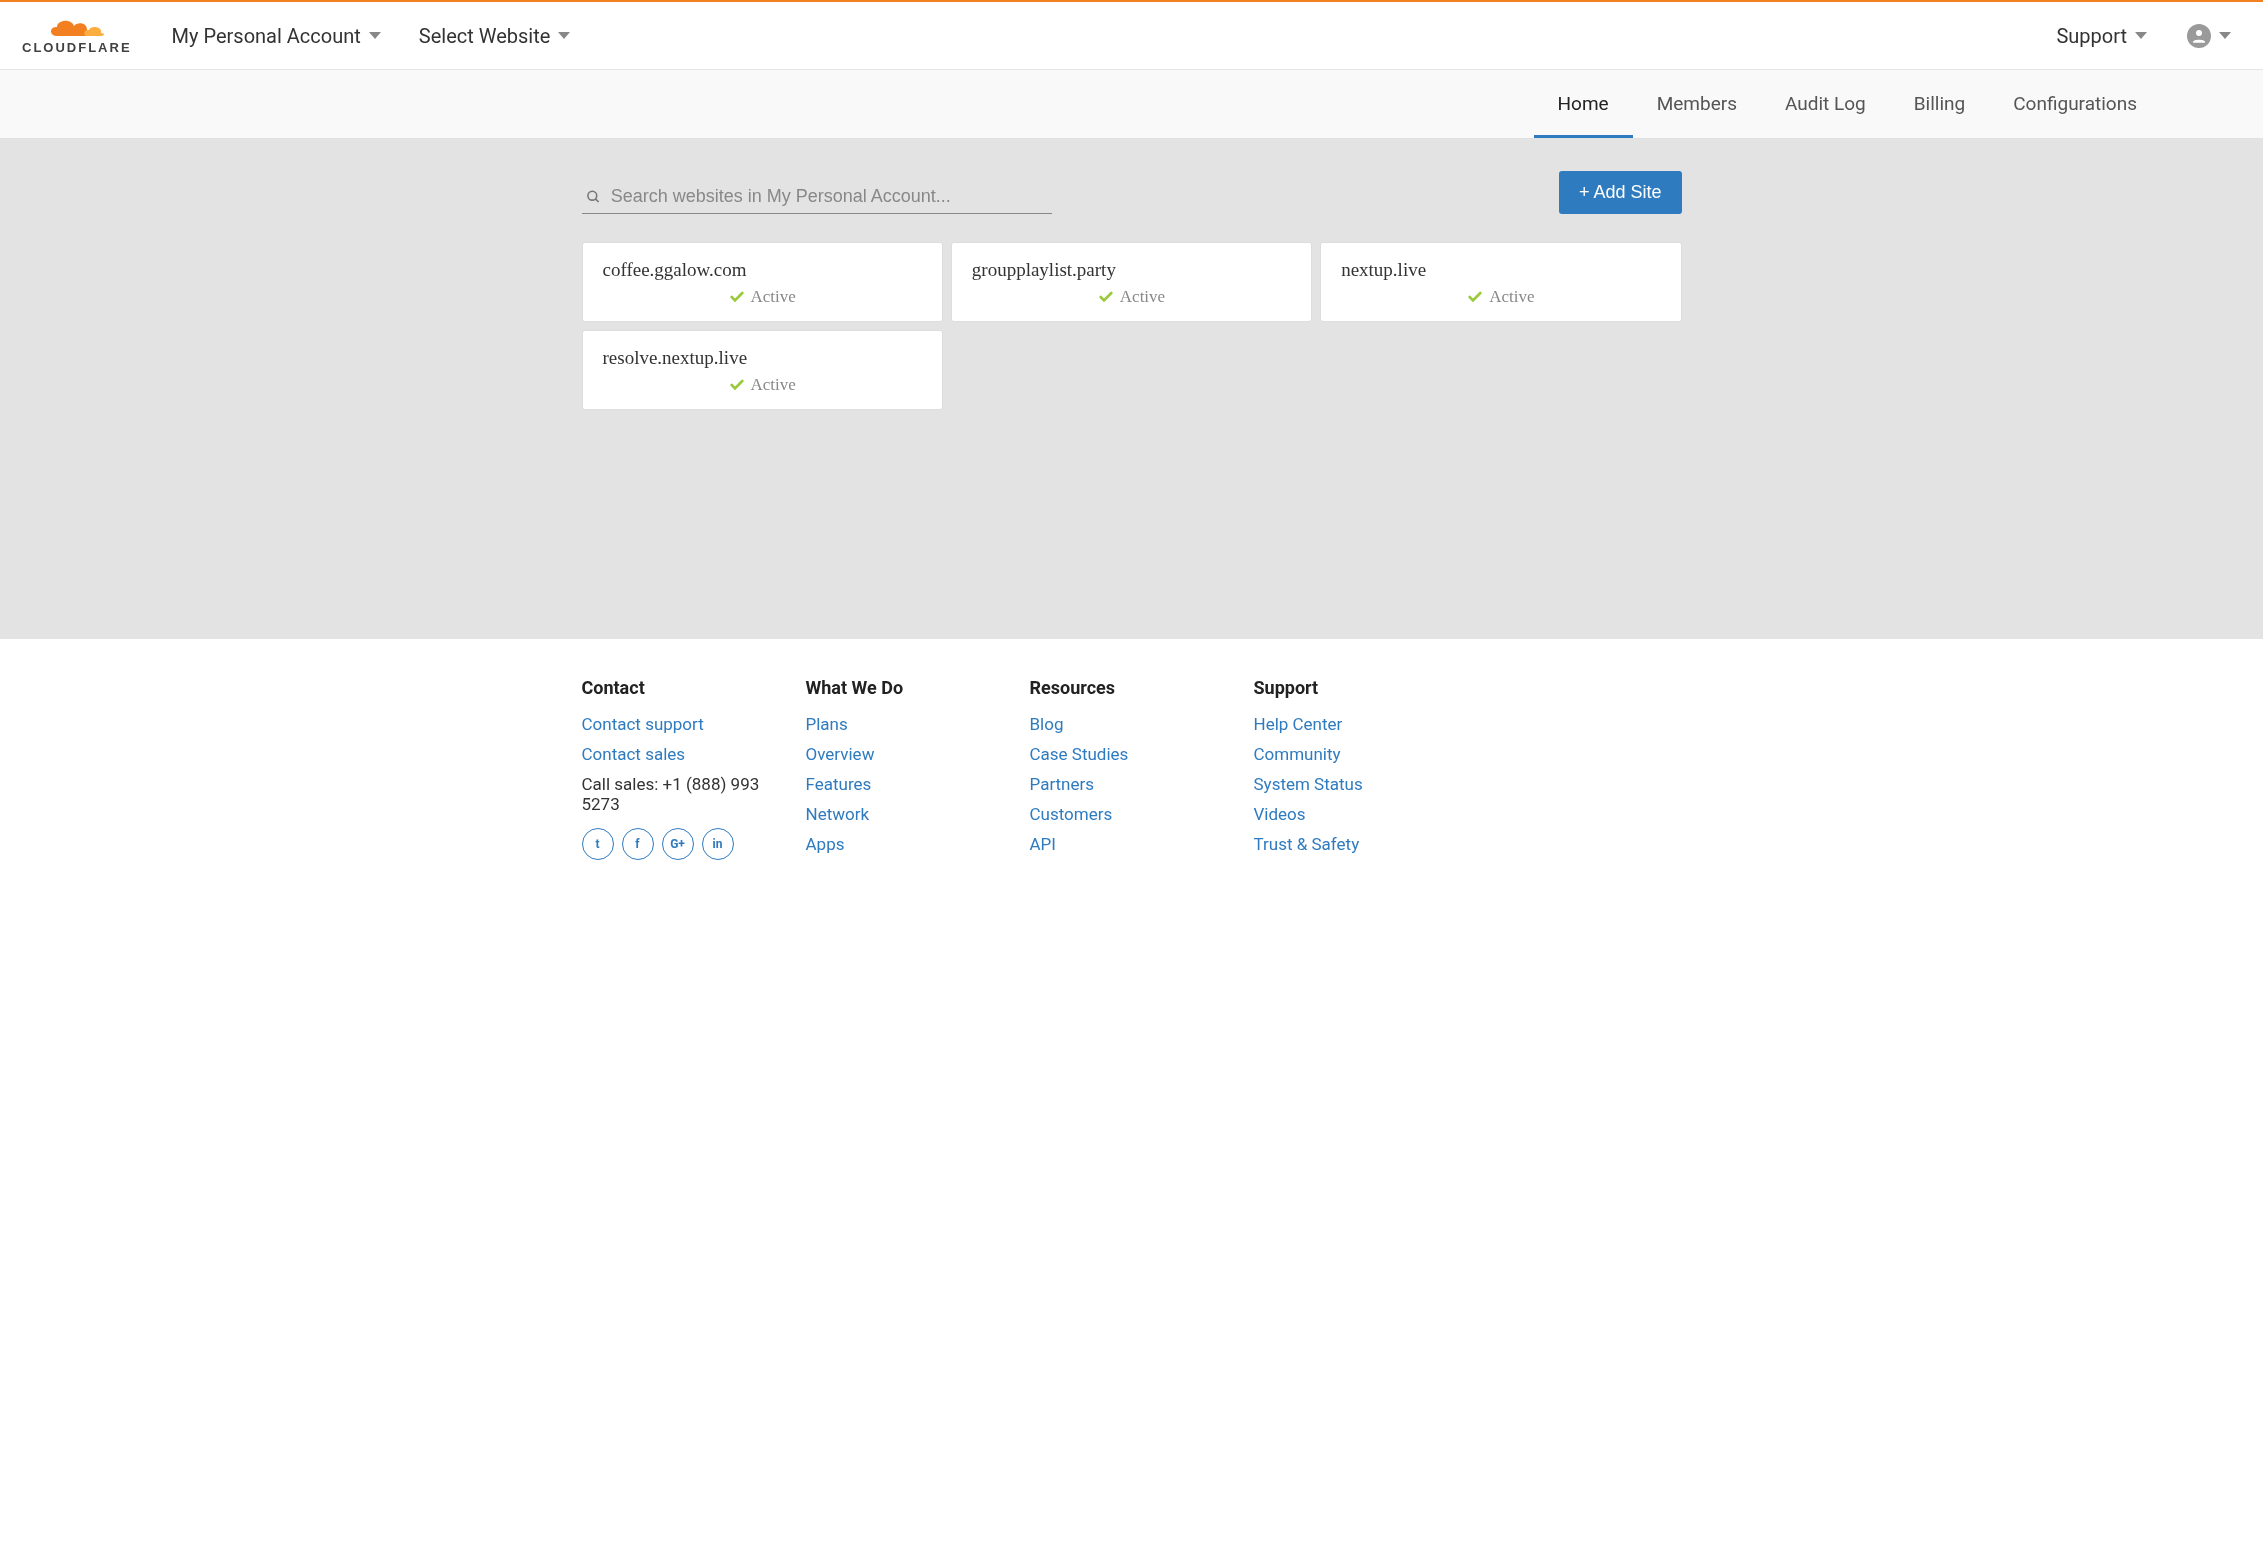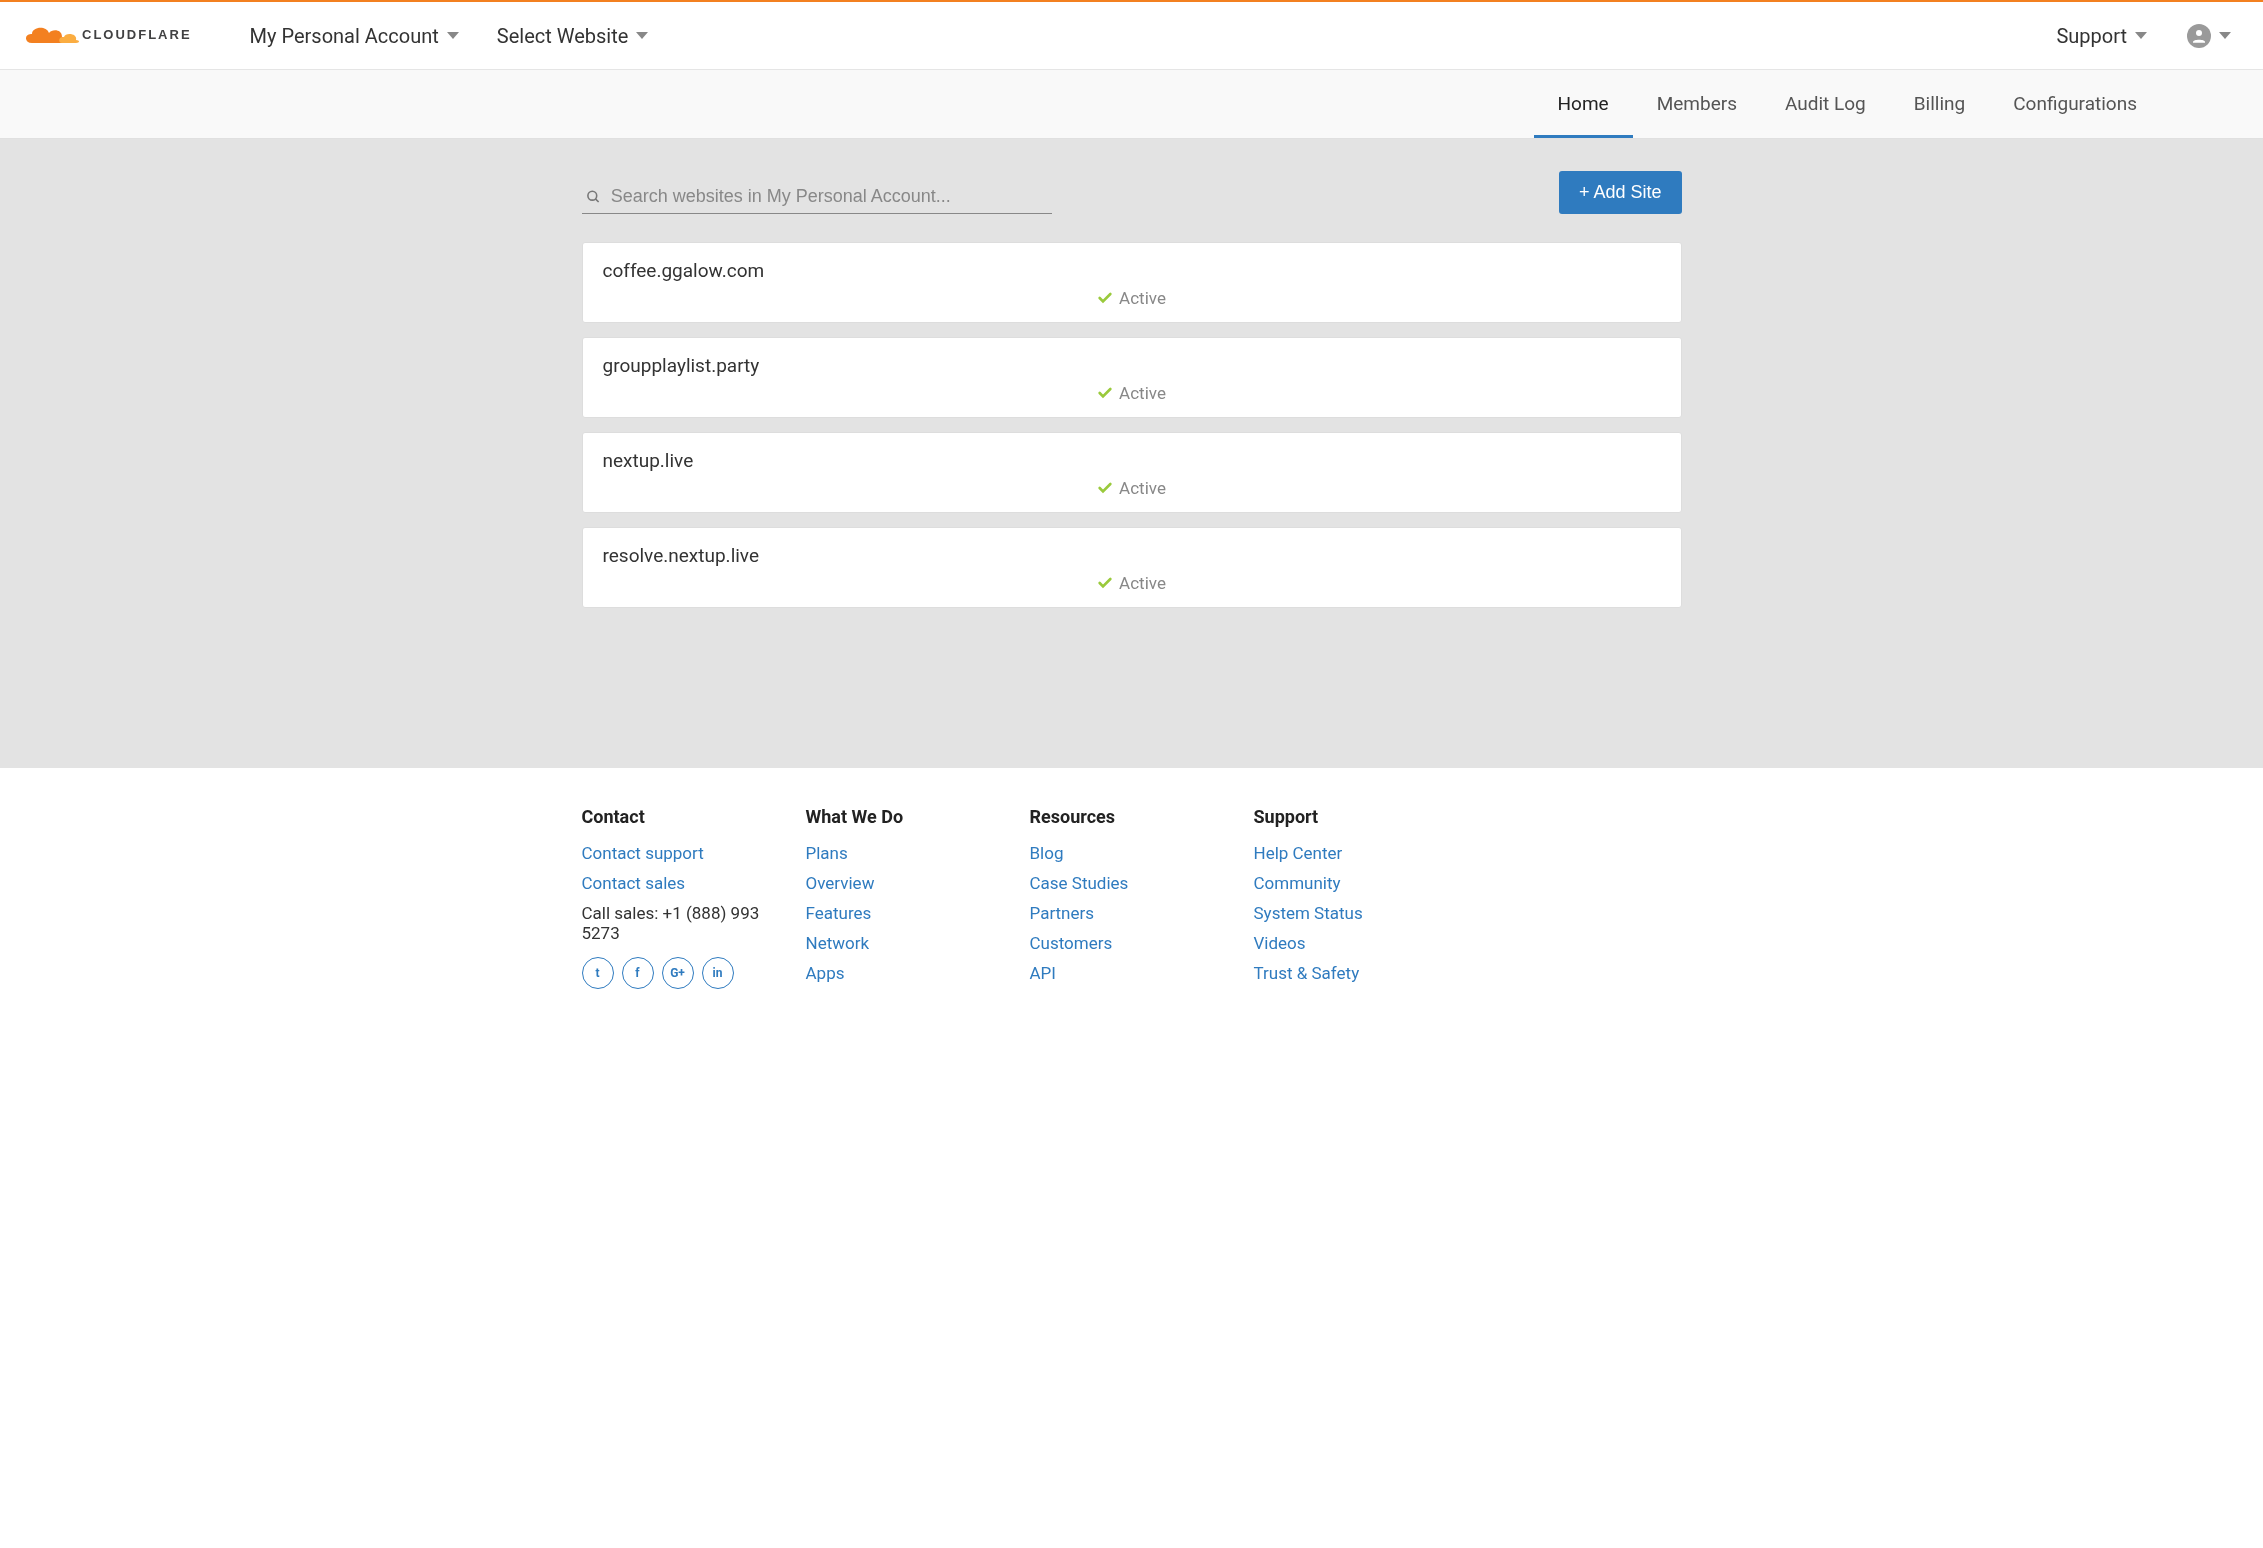--- a/index.html
+++ b/index.html
@@ -3,21 +3,21 @@
 <meta charset="utf-8">
 <style>
   * { box-sizing: border-box; margin: 0; padding: 0; }
   body { font-family: -apple-system, BlinkMacSystemFont, "Segoe UI", Roboto, "Helvetica Neue", Arial, sans-serif; background: #fff; color: #333; }
 
   
   .top-accent { height: 2px; background: #f38020; }
 
   
   .header { display: flex; align-items: center; padding: 0 22px; height: 68px; border-bottom: 1px solid #e5e5e5; background:#fff; }
-  .logo-wrap { display:flex; align-items:center; margin-right: 48px; }
+  .logo-wrap { display:flex; flex-direction:column; align-items:center; margin-right: 30px; }
   .logo-text { font-size: 13px; letter-spacing: 2px; font-weight: 600; color:#414142; margin-top:-2px; font-family: Arial, sans-serif; }
   .hdr-item { display:flex; align-items:center; gap:8px; color:#333; font-size:20px; cursor:pointer; padding: 6px 10px; }
   .caret { width:0; height:0; border-left:6px solid transparent; border-right:6px solid transparent; border-top:7px solid #888; display:inline-block; }
   .hdr-spacer { flex:1; }
   .avatar-circle { width:24px; height:24px; border-radius:50%; background:#9a9a9a; display:flex; align-items:center; justify-content:center; }
 
   
   .tabbar-wrap { background:#f9f9f9; border-bottom:1px solid #e0e0e0; }
   .tabbar { display:flex; gap: 0; padding: 0 102px; justify-content: flex-end; }
   .tab { padding: 22px 24px 20px; font-size:19px; color:#555; cursor:pointer; border-bottom:3px solid transparent; }
@@ -25,21 +25,21 @@
 
   
   .main-area { background:#e3e3e3; padding: 32px 0 160px; min-height: 500px; }
   .container { max-width: 1120px; margin: 0 auto; padding: 0 10px; }
   .toolbar-row { display:flex; align-items:flex-end; justify-content:space-between; margin-bottom: 28px; }
   .search-wrap { display:flex; align-items:center; gap:10px; border-bottom:1px solid #888; padding: 6px 4px; width: 470px; }
   .search-input { border:none; outline:none; background:transparent; font-size:18px; color:#555; width:100%; }
   .search-input::placeholder { color:#888; }
   .add-btn { background:#2f7bbf; color:#fff; border:none; font-size:18px; padding: 11px 20px; border-radius:3px; cursor:pointer; font-weight:500; }
 
-  .site-grid { display:grid; grid-template-columns: 1fr; gap: 14px; }
+  .site-grid { display:grid; grid-template-columns: 1fr 1fr 1fr; gap: 8px; font-family: Liberation Serif, serif; }
   .site-card { background:#fff; border:1px solid #ddd; border-radius:3px; padding: 16px 20px 14px; cursor:pointer; }
   .site-domain { font-size:19px; color:#333; margin-bottom:6px; }
   .site-status { display:flex; align-items:center; gap:6px; font-size:17px; color:#888;justify-content:center; }
   .check-svg { width:16px; height:16px; }
 
   
   .footer { background:#fff; padding: 38px 0 60px; }
   .footer-grid { display:grid; grid-template-columns: repeat(5, 1fr); gap: 20px; max-width:1120px; margin:0 auto; padding:0 10px; }
   .footer-heading { font-size:18px; font-weight:700; color:#222; margin-bottom:16px; }
   .footer-col ul { list-style:none; }

